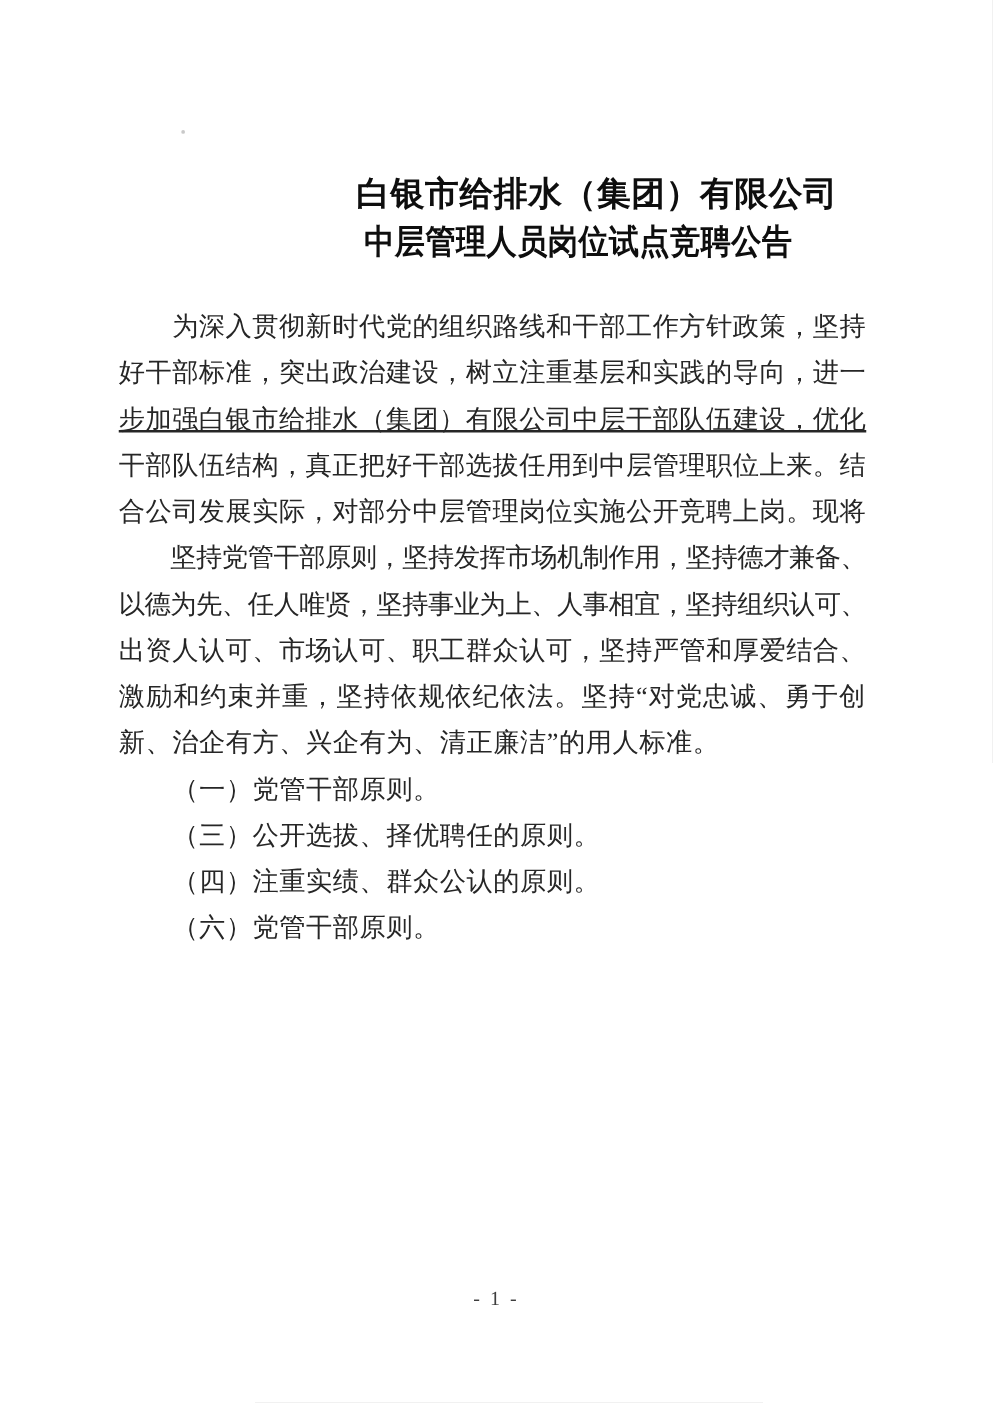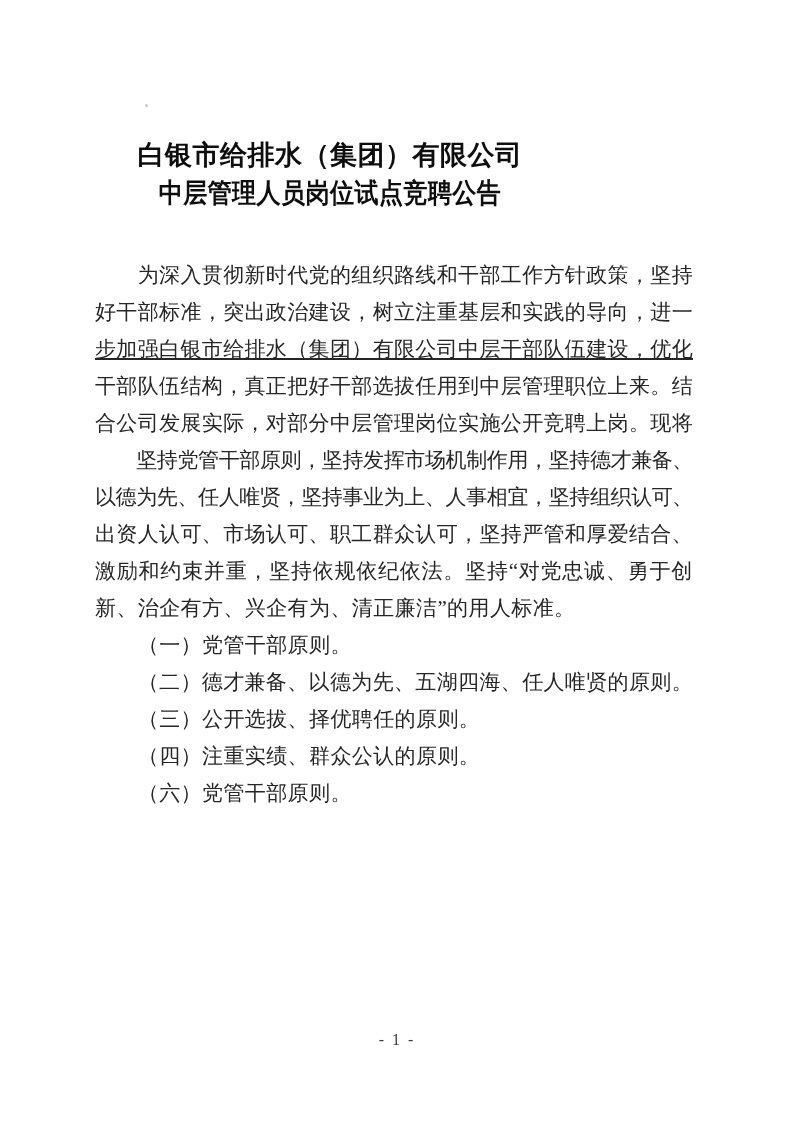--- a/index.html
+++ b/index.html
@@ -10,42 +10,42 @@
     margin: 0 auto;
     background: #ffffff;
     overflow: hidden;
     font-family: "Liberation Serif", "DejaVu Serif", serif;
     color: #222222;
   }
   
   .title-block {
     position: absolute;
     top: 136px;
-    left: 3px;
+    left: 16px;
     width: 654px;
-    text-align: center;
+    text-align: right;
     color: #0e0e0e;
     font-family: "Liberation Sans", "DejaVu Sans", sans-serif;
     font-weight: 700;
   }
   .title-line {
     font-size: 27px;
     line-height: 38px;
     letter-spacing: 0.5px;
     white-space: nowrap;
   }
   .title-line.condensed {
     transform: scaleX(0.89);
     transform-origin: 50% 50%;
   }
   
   .content {
     position: absolute;
     left: 95px;
-    top: 257px;
+    top: 243px;
     width: 598px;
   }
   .line {
     font-size: 21px;
     line-height: 37px;
     letter-spacing: 0.4px;
     white-space: nowrap;
     color: #262626;
   }
   .line.heading {
@@ -92,21 +92,20 @@
       <div class="line body fit"><span style="letter-spacing: 0.357031px;">好干部标准，突出政治建设，树立注重基层和实践的导向，进一</span></div>
       <div class="line body fit"><span style="letter-spacing: 0.357031px; text-decoration: underline;">步加强白银市给排水（集团）有限公司中层干部队伍建设，优化</span></div>
       <div class="line body fit"><span style="letter-spacing: 0.357031px;">干部队伍结构，真正把好干部选拔任用到中层管理职位上来。结</span></div>
       <div class="line body fit"><span style="letter-spacing: 0.357031px;">合公司发展实际，对部分中层管理岗位实施公开竞聘上岗。现将</span></div>
       <div class="line body fit"><span style="letter-spacing: -0.379634px;">　　坚持党管干部原则，坚持发挥市场机制作用，坚持德才兼备、</span></div>
       <div class="line body fit"><span style="letter-spacing: -0.379634px;">以德为先、任人唯贤，坚持事业为上、人事相宜，坚持组织认可、</span></div>
       <div class="line body fit"><span style="letter-spacing: 0.357031px;">出资人认可、市场认可、职工群众认可，坚持严管和厚爱结合、</span></div>
       <div class="line body fit"><span style="letter-spacing: 0.773884px;">激励和约束并重，坚持依规依纪依法。坚持“对党忠诚、勇于创</span></div>
       <div class="line body"><span>新、治企有方、兴企有为、清正廉洁”的用人标准。</span></div>
       <div class="line body"><span>　　（一）党管干部原则。</span></div>
-      <div class="line body"><span style="letter-spacing: 0.357031px;">　　（二）德才兼备、以德为先、五湖四海、任人唯贤的原则。</span></div>
       <div class="line body"><span>　　（三）公开选拔、择优聘任的原则。</span></div>
       <div class="line body"><span>　　（四）注重实绩、群众公认的原则。</span></div>
       <div class="line body"><span>　　（六）党管干部原则。</span></div>
     </main>
 
   <footer class="page-footer">
     <span>- 1 -</span>
   </footer>
 
 </div>

